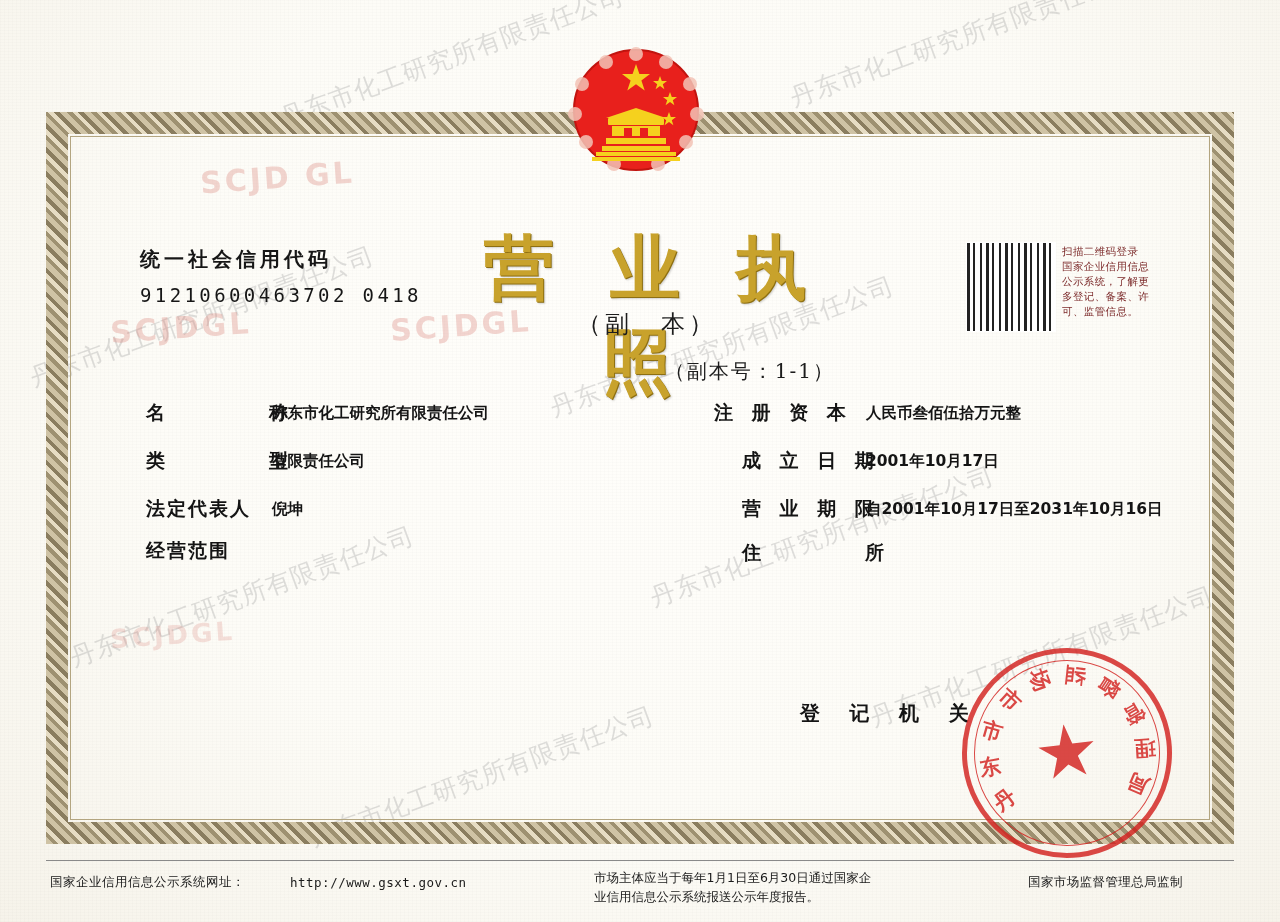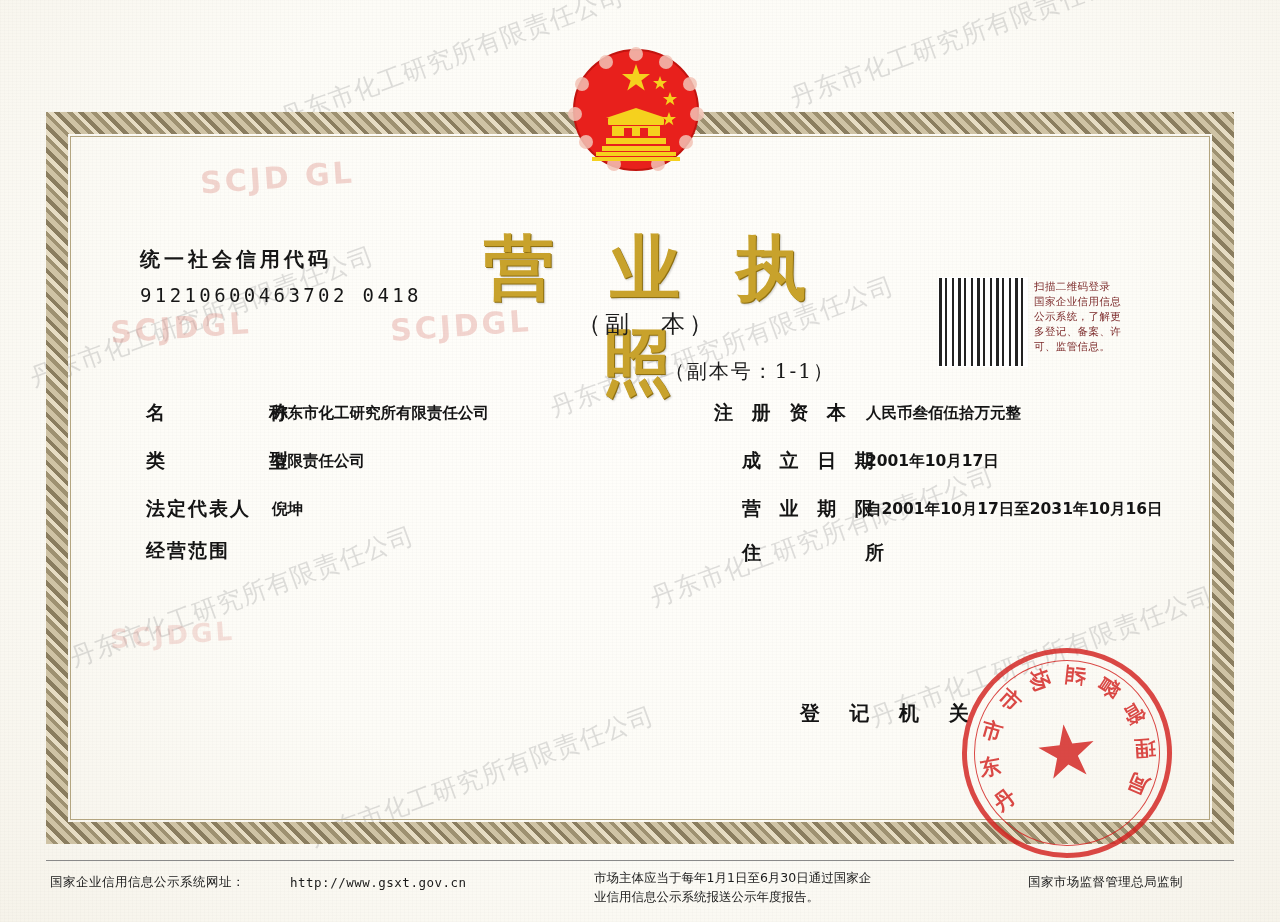--- a/index.html
+++ b/index.html
@@ -126,25 +126,24 @@
     top: 284px;
     font-family: "DejaVu Sans Mono", "Liberation Mono", monospace;
     font-size: 19px;
     letter-spacing: 3.4px;
     color: #161616;
   }
 
   
   #qr-block {
     position: absolute;
-    left: 938px;
+    left: 966px;
     top: 242px;
     width: 220px;
     height: 110px;
-    margin-top: 35px;
   }
   #qr-code {
     position: absolute;
     left: 0;
     top: 0;
     width: 88px;
     height: 88px;
     background-color: #ffffff;
     background-image:
       repeating-linear-gradient(90deg, #222 0 3px, #fff 3px 6px, #222 6px 8px, #fff 8px 13px, #222 13px 15px, #fff 15px 19px),

